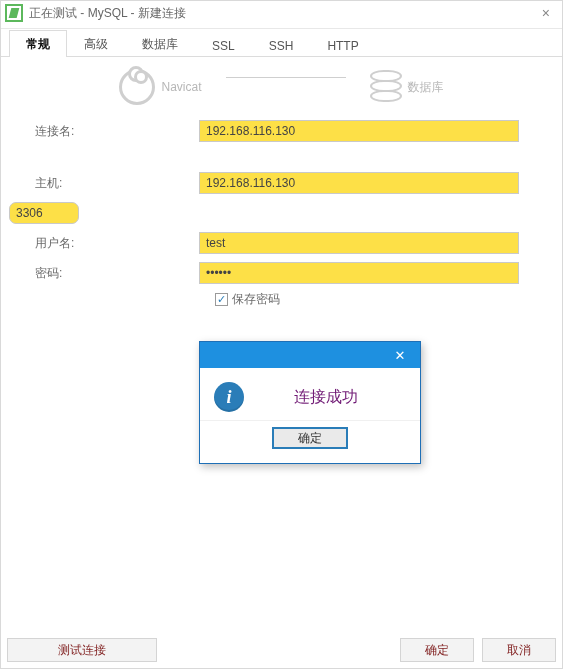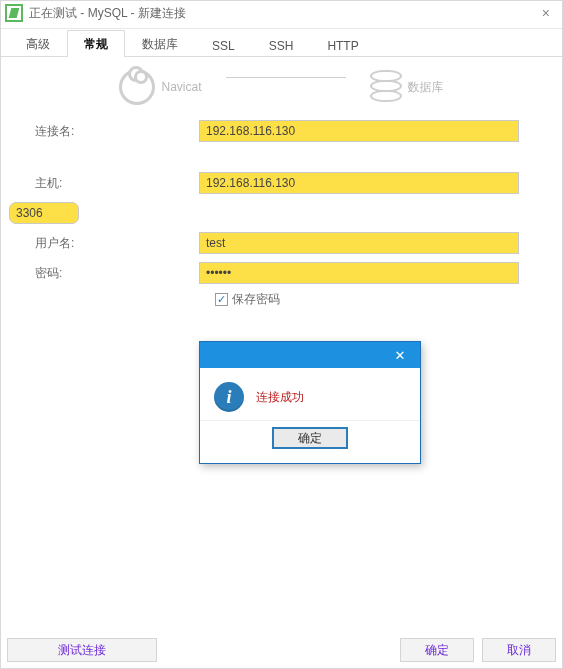--- a/index.html
+++ b/index.html
@@ -164,21 +164,21 @@
     align-items:center;
     gap:8px;
   }
   .footer .spacer{ flex:1; }
   .btn{
     height:24px;
     min-width:74px;
     padding:0 14px;
     border:1px solid #d4d4d4;
     background:#f3f3f3;
-    color:#6d28d9;
+    color:#7f1d1d;
     cursor:pointer;
     font:inherit;
   }
   .btn.wide{ min-width:150px; }
 
   
   .modal{
     position:absolute;
     left:198px; top:340px;
     width:222px;
@@ -215,21 +215,21 @@
     display:flex; align-items:center; justify-content:center;
     box-shadow: inset 0 -2px 0 rgba(0,0,0,0.1);
   }
   .info-icon .i{
     color:#fff;
     font-family: Georgia, "Times New Roman", serif;
     font-weight:bold;
     font-size:18px;
     font-style: italic;
   }
-  .modal-msg{ color:#b91c1c; font-size:12px; }
+  .modal-msg{ color:#701a75; font-size:16px;margin-left:38px; }
   .modal-footer{
     background:#fff;
     padding: 6px 0 14px 0;
     display:flex;
     justify-content:center;
     border-top:1px solid #f0f0f0;
   }
   .btn-modal{
     min-width:76px;
     height:22px;
@@ -244,22 +244,22 @@
 <body>
 
 <div class="titlebar">
   <div class="app-icon"></div>
   <div class="titlebar-title">正在测试 - MySQL - 新建连接</div>
   <div class="titlebar-spacer"></div>
   <div class="close-x">×</div>
 </div>
 
 <div class="tabs">
+  <div class="tab active">常规</div>
   <div class="tab">高级</div>
-  <div class="tab active">常规</div>
   <div class="tab">数据库</div>
   <div class="tab">SSL</div>
   <div class="tab">SSH</div>
   <div class="tab">HTTP</div>
 </div>
 
 <div class="hero">
   <div class="hero-col">
     <div class="icon-navicat"></div>
     <div class="hero-label">Navicat</div>

